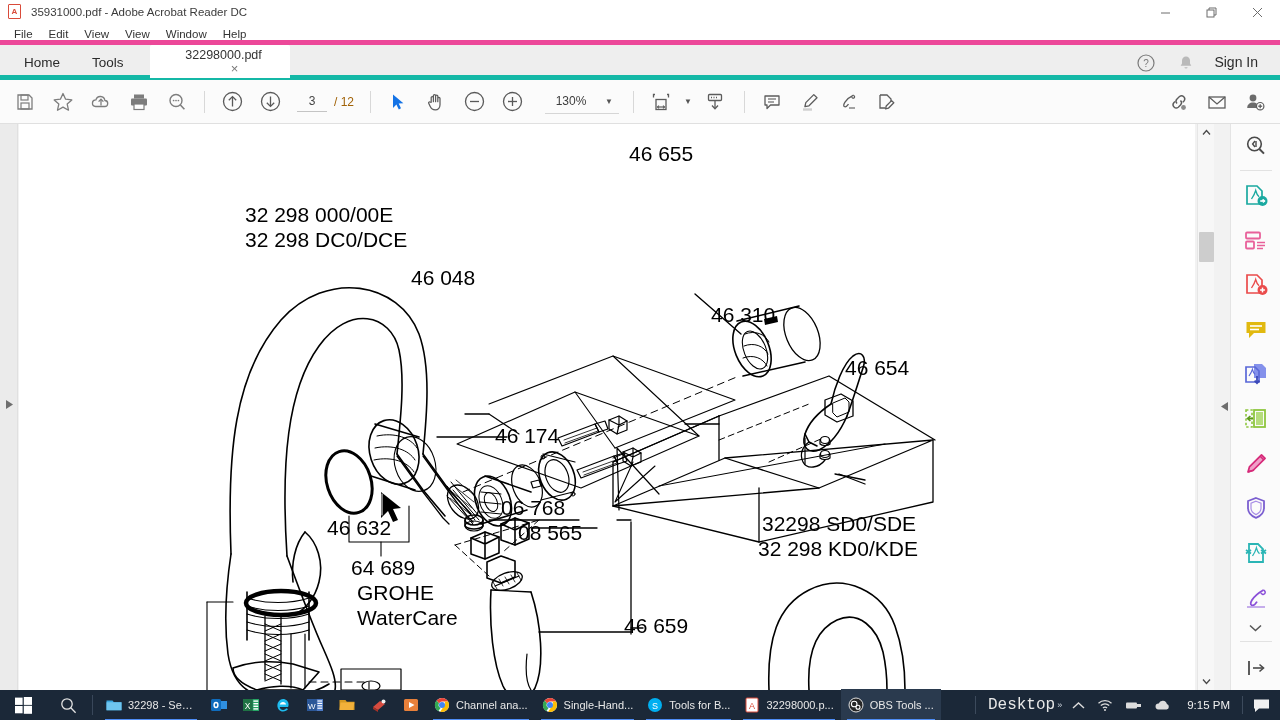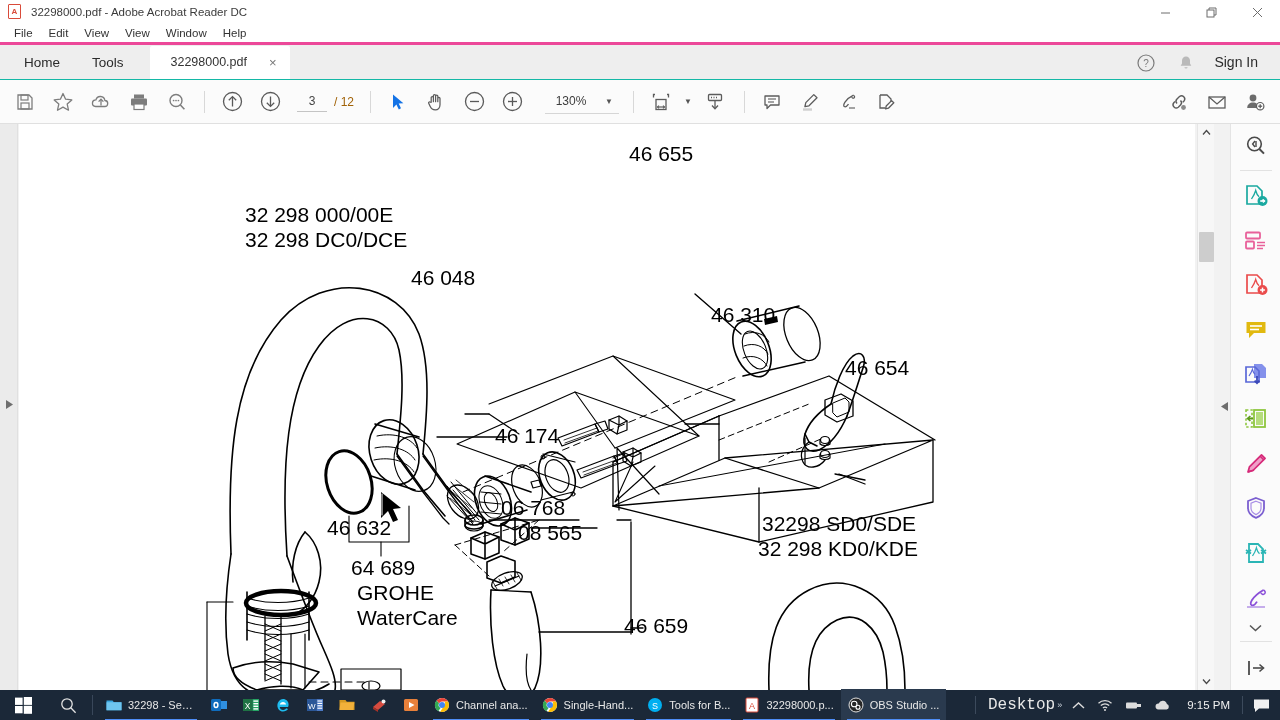--- a/index.html
+++ b/index.html
@@ -29,45 +29,46 @@
     white-space: nowrap;
   }
   .wincontrols { position: absolute; right: 0; top: 0; height: 24px; display: flex; }
   .wc { width: 46px; height: 24px; display:flex; align-items:center; justify-content:center;
         color:#6d6d6d; font-size: 12px; }
   .wc svg { display:block; }
 
   
   .menubar {
     position: absolute; top: 24px; left: 0; width: 1280px; height: 21px;
-    background: #ffffff; display: flex; align-items: center;
-    border-bottom: 3px solid #ec4899;
+    background: #ffffff; display: flex; align-items: flex-start;
+    border-bottom: 5px solid #ec4899;
   }
   .menu-item {
     font-size: 11.5px; color: #333; padding: 0 8px; line-height: 21px;
     cursor: default;
   }
   .menu-item:first-child { margin-left: 6px; }
 
   
   .tabstrip {
     position: absolute; top: 45px; left: 0; width: 1280px; height: 35px;
-    background: #eeeeee; display: flex; align-items: center;
-    border-bottom: 1px solid #14b8a6;
+    background: #eeeeee; display: flex; align-items: flex-start;
+    border-bottom: 5px solid #14b8a6;
   }
   .tab-home, .tab-tools {
     font-size: 13.5px; color: #2b2b2b; padding: 0 16px; height: 35px;
     line-height: 35px; cursor: default;
   }
   .tab-home { margin-left: 8px; }
   .doc-tab {
     position: relative; height: 33px; background: #ffffff;
     display: flex; align-items: center; padding: 0 10px 0 18px;
     margin-left: 10px; border-radius: 2px 2px 0 0; min-width: 140px;
     justify-content: center;
+    flex-direction: column;
   }
   .doc-tab .label { font-size: 12.5px; color: #333; }
   .doc-tab .closex { margin-left: 22px; font-size: 13px; color: #777; cursor: pointer; line-height: 1; }
   .tabstrip-right { position: absolute; right: 0; top: 0; height: 35px; display: flex; align-items: center; }
   .tr-icon { width: 40px; height: 35px; display:flex; align-items:center; justify-content:center; color:#6a6a6a; }
   .signin { font-size: 14px; color: #2b2b2b; padding: 0 22px 0 8px; line-height: 35px; }
 
   
   .toolbar {
     position: absolute; top: 80px; left: 0; width: 1280px; height: 44px;
@@ -171,21 +172,21 @@
 </style>
 </head>
 <body>
 
 <div id="app">
 
   <div class="titlebar">
     <div class="title-icon">
       <div class="pdfglyph">A</div>
     </div>
-    <div class="title-text">32298000.pdf - Adobe Acrobat Reader DC</div>
+    <div class="title-text">35931000.pdf - Adobe Acrobat Reader DC</div>
     <div class="wincontrols">
       <div class="wc">
         <svg width="11" height="11" viewBox="0 0 11 11">
             <line x1="1" y1="6" x2="10" y2="6" stroke="#6d6d6d" stroke-width="1"></line>
           </svg>
       </div>
       <div class="wc">
         <svg width="11" height="11" viewBox="0 0 11 11">
           <rect x="1" y="3" width="7" height="7" fill="none" stroke="#6d6d6d" stroke-width="1"></rect>
           <polyline points="3,3 3,1 10,1 10,8 8,8" fill="none" stroke="#6d6d6d" stroke-width="1"></polyline>
@@ -922,21 +923,21 @@
       <span class="tt-label">32298000.p...</span>
       <span class="underline"></span>
     </div>
 
     <div class="tb-task active">
       <svg class="appicon" viewBox="0 0 16 16">
         <circle cx="8" cy="8" r="7" fill="#262626" stroke="#e0e0e0" stroke-width="1"></circle>
         <circle cx="6.2" cy="7" r="2.8" fill="none" stroke="#fff" stroke-width="1.1"></circle>
         <circle cx="10" cy="10.2" r="2" fill="none" stroke="#fff" stroke-width="1.1"></circle>
       </svg>
-      <span class="tt-label">OBS Studio ...</span>
+      <span class="tt-label">OBS Tools ...</span>
       <span class="underline"></span>
     </div>
 
     <div class="tray">
       <div class="tray-sep"></div>
       <div class="desktopbtn">Desktop</div>
       <span class="chev">»</span>
       <div class="tray-item">
         <svg width="13" height="9" viewBox="0 0 13 9">
             <polyline points="1,7 6.5,2 12,7" fill="none" stroke="#dcdcdc" stroke-width="1.4"></polyline>

